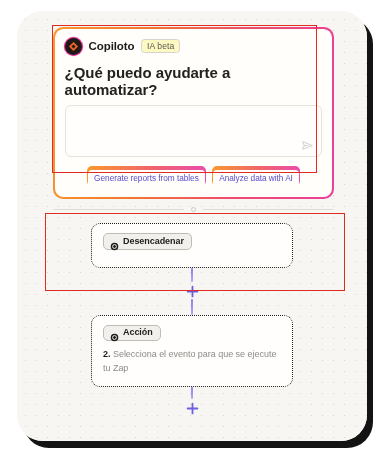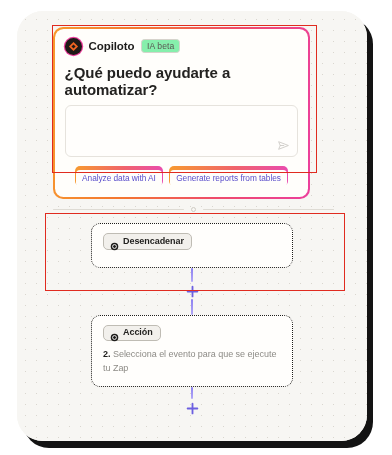--- a/index.html
+++ b/index.html
@@ -35,21 +35,21 @@
     background-image: radial-gradient(#d9d6cf 0.9px, transparent 0.9px);
     background-size: 11px 11px;
     background-position: 3px 3px;
   }
 
   
   #copilot-panel {
     position: absolute;
     left: 36px;
     top: 16px;
-    width: 257px;
+    width: 281px;
     border-radius: 10px;
     padding: 1.6px;
     background: linear-gradient(97deg, #f79a2e 0%, #f4762f 32%, #ef4b6b 66%, #ec3f9d 100%);
     box-sizing: border-box;
   }
   #copilot-inner {
     background: #fffefb;
     border-radius: 8.6px;
     padding: 9px 10px 11px 10px;
   }
@@ -78,21 +78,21 @@
     font-weight: 700;
     color: #1d1c1a;
     letter-spacing: -0.1px;
   }
   .cp-badge {
     font-size: 8.6px;
     color: #5a5853;
     border: 1px solid #d6d3cc;
     border-radius: 3.5px;
     padding: 1.5px 4.5px 2px 4.5px;
-    background: #86efac;
+    background: #fef9c3;
     line-height: 1;
     letter-spacing: 0.1px;
   }
 
   .cp-question {
     font-size: 15px;
     font-weight: 700;
     color: #232220;
     margin-bottom: 7px;
     letter-spacing: -0.05px;
@@ -285,24 +285,24 @@
         <span id="send-icon">
           <svg width="13" height="13" viewBox="0 0 24 24" aria-hidden="true">
             <path d="M3 5 L21 12 L3 19 L6 12 Z" fill="none" stroke="#cbc9c4" stroke-width="1.6" stroke-linejoin="round"></path>
             <path d="M6 12 L12.5 12" fill="none" stroke="#cbc9c4" stroke-width="1.6" stroke-linecap="round"></path>
           </svg>
         </span>
       </div>
 
       <div class="chips-row">
         <span class="chip">
+          <span class="chip-inner">Generate reports from tables</span>
+        </span>
+        <span class="chip">
           <span class="chip-inner">Analyze data with AI</span>
-        </span>
-        <span class="chip">
-          <span class="chip-inner">Generate reports from tables</span>
         </span>
       </div>
 
 
     </div>
   </div>
 
   <div id="section-divider">
     <span class="div-line"></span>
     <span class="div-dot"></span>

